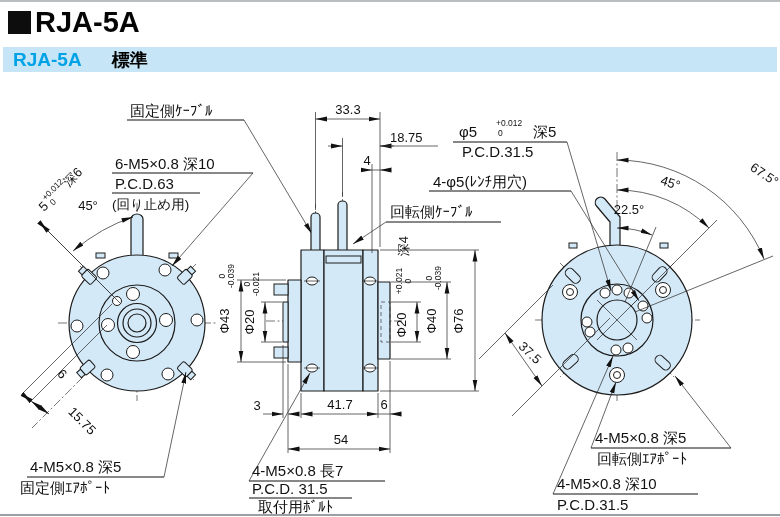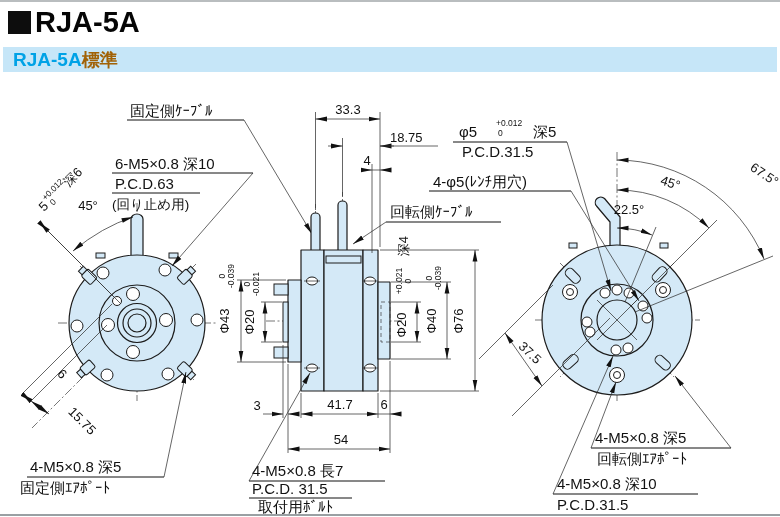--- a/index.html
+++ b/index.html
@@ -8,21 +8,21 @@
     font-family:"Liberation Sans","DejaVu Sans",sans-serif;overflow:hidden;
   }
   .topline{position:absolute;left:0;top:0;width:780px;height:2px;background:#b9bdbf;}
   .botline{position:absolute;left:0;top:514px;width:780px;height:2px;background:#9aa0a3;}
   .hdr{position:absolute;left:8px;top:6px;display:flex;align-items:center;gap:4px;}
   .sq{width:23px;height:23px;background:#0d0d0d;display:inline-block;}
   .hdr h1{margin:0;font-size:29px;font-weight:bold;color:#050505;letter-spacing:0px;font-family:"Liberation Sans",sans-serif;}
   .bar{position:absolute;left:3px;top:47px;width:774px;height:25px;background:#c6e6f8;
        display:flex;align-items:center;padding-left:10px;box-sizing:border-box;}
   .bar .model{font-size:19px;font-weight:bold;color:#00a2e6;}
-  .bar .variant{font-size:18px;font-weight:bold;color:#a16207;}
+  .bar .variant{font-size:18px;font-weight:bold;color:#000000;margin-left:30px;}
   svg{position:absolute;left:0;top:0;}
   
   .b{stroke:#1c1c1c;stroke-width:1.2;fill:none;stroke-linejoin:round;}
   .bf{stroke:#1c1c1c;stroke-width:1.2;fill:#d4e9f7;stroke-linejoin:round;}
   .bf2{stroke:#1c1c1c;stroke-width:1;fill:#d4e9f7;}
   .w{stroke:#1c1c1c;stroke-width:1;fill:#ffffff;}
   .t{stroke:#333;stroke-width:0.75;fill:none;}            
   .u{stroke:#111;stroke-width:1;fill:none;}               
   .cl{stroke:#3a3a3a;stroke-width:0.7;fill:none;stroke-dasharray:9 2.5 2 2.5;}
   .dash{stroke:#3a3a3a;stroke-width:0.7;fill:none;stroke-dasharray:4 3;}

